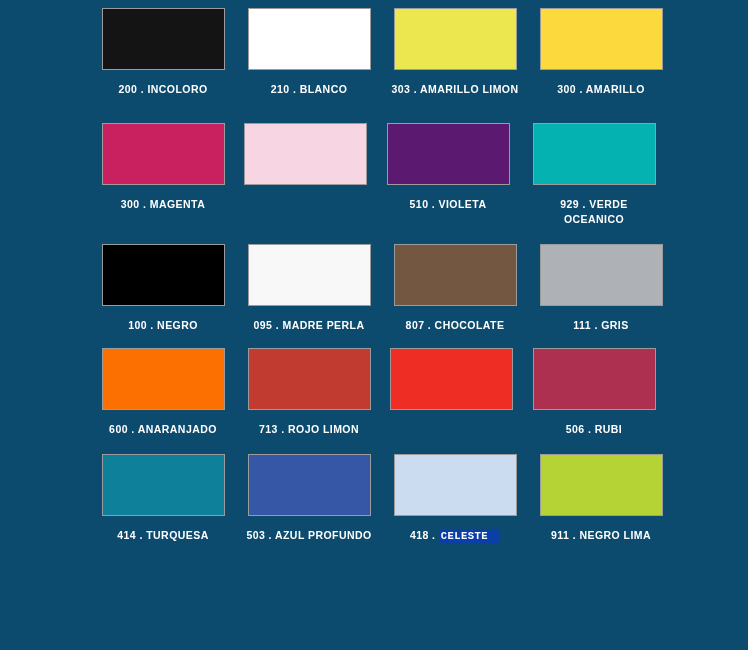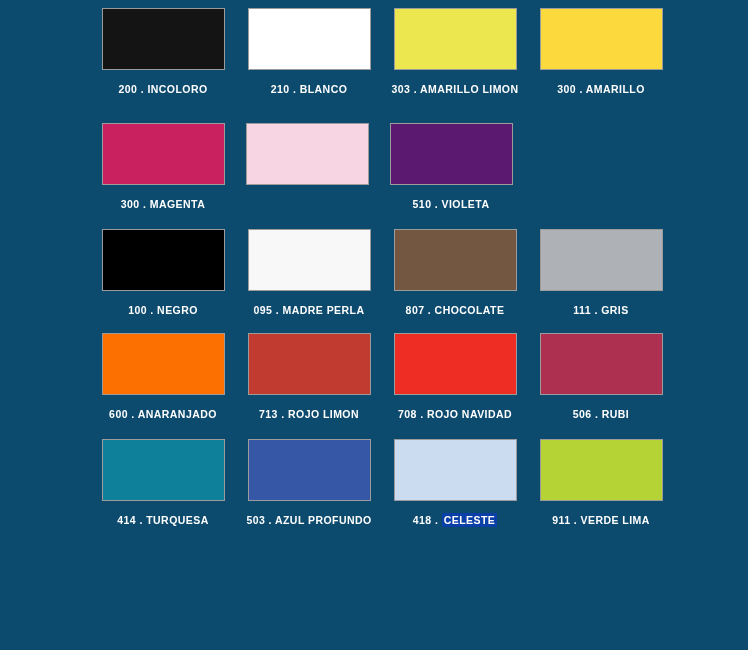--- a/index.html
+++ b/index.html
@@ -49,21 +49,22 @@
     color: #ffffff;
     white-space: pre-line;
     width: 130px;
   }
   .caption-code { color: #ffffff; }
   .caption-sep  { color: #ffffff; }
   .caption-name { color: #ffffff; }
   .caption-name.selected {
     background: #0b3fa8;
     color: #ffffff;
-    padding: 1px 2px 1px 2px;
+    padding: 1px 12px 1px 2px;
+    font-family: Liberation Mono, monospace;
   }
   
   .row-gap-1 { height: 26px; }
   .row-gap-2 { height: 17px; }
   .row-gap-3 { height: 15px; }
   .row-gap-4 { height: 17px; }
 </style>
 </head>
 <body>
 
@@ -92,20 +93,25 @@
         <div class="swatch-chip" style="background: rgb(201, 33, 95); border-color: rgb(155, 155, 155);"></div>
         <div class="swatch-caption"><span class="caption-code">300</span><span class="caption-sep"> . </span><span class="caption-name">MAGENTA</span></div>
       </div>
       <div class="swatch-cell">
         <div class="swatch-chip" style="background: rgb(247, 213, 227); border-color: rgb(155, 155, 155);"></div>
       </div>
       <div class="swatch-cell">
         <div class="swatch-chip" style="background: rgb(92, 25, 112); border-color: rgb(155, 155, 155);"></div>
         <div class="swatch-caption"><span class="caption-code">510</span><span class="caption-sep"> . </span><span class="caption-name">VIOLETA</span></div>
       </div>
+      <div class="swatch-cell">
+        <div class="swatch-chip" style="background: rgb(5, 178, 178); border-color: rgb(155, 155, 155);"></div>
+        <div class="swatch-caption"><span class="caption-code">929</span><span class="caption-sep"> . </span><span class="caption-name">VERDE
+OCEANICO</span></div>
+      </div>
     </div>
   <div class="row-gap-2"></div>
   <div class="swatch-grid">
       <div class="swatch-cell">
         <div class="swatch-chip" style="background: rgb(0, 0, 0); border-color: rgb(155, 155, 155);"></div>
         <div class="swatch-caption"><span class="caption-code">100</span><span class="caption-sep"> . </span><span class="caption-name">NEGRO</span></div>
       </div>
       <div class="swatch-cell">
         <div class="swatch-chip" style="background: rgb(248, 248, 248); border-color: rgb(155, 155, 155);"></div>
         <div class="swatch-caption"><span class="caption-code">095</span><span class="caption-sep"> . </span><span class="caption-name">MADRE PERLA</span></div>
@@ -124,21 +130,20 @@
       <div class="swatch-cell">
         <div class="swatch-chip" style="background: rgb(251, 112, 0); border-color: rgb(155, 155, 155);"></div>
         <div class="swatch-caption"><span class="caption-code">600</span><span class="caption-sep"> . </span><span class="caption-name">ANARANJADO</span></div>
       </div>
       <div class="swatch-cell">
         <div class="swatch-chip" style="background: rgb(194, 59, 49); border-color: rgb(155, 155, 155);"></div>
         <div class="swatch-caption"><span class="caption-code">713</span><span class="caption-sep"> . </span><span class="caption-name">ROJO LIMON</span></div>
       </div>
       <div class="swatch-cell">
         <div class="swatch-chip" style="background: rgb(238, 45, 37); border-color: rgb(155, 155, 155);"></div>
-        <div class="swatch-caption"><span class="caption-code">708</span><span class="caption-sep"> . </span><span class="caption-name">ROJO NAVIDAD</span></div>
       </div>
       <div class="swatch-cell">
         <div class="swatch-chip" style="background: rgb(173, 48, 80); border-color: rgb(155, 155, 155);"></div>
         <div class="swatch-caption"><span class="caption-code">506</span><span class="caption-sep"> . </span><span class="caption-name">RUBI</span></div>
       </div>
     </div>
   <div class="row-gap-4"></div>
   <div class="swatch-grid">
       <div class="swatch-cell">
         <div class="swatch-chip" style="background: rgb(14, 128, 153); border-color: rgb(155, 155, 155);"></div>
@@ -147,16 +152,16 @@
       <div class="swatch-cell">
         <div class="swatch-chip" style="background: rgb(53, 87, 165); border-color: rgb(155, 155, 155);"></div>
         <div class="swatch-caption"><span class="caption-code">503</span><span class="caption-sep"> . </span><span class="caption-name">AZUL PROFUNDO</span></div>
       </div>
       <div class="swatch-cell">
         <div class="swatch-chip" style="background: rgb(203, 220, 240); border-color: rgb(155, 155, 155);"></div>
         <div class="swatch-caption"><span class="caption-code">418</span><span class="caption-sep"> . </span><span class="caption-name selected" style="background: rgb(11, 63, 168);">CELESTE</span></div>
       </div>
       <div class="swatch-cell">
         <div class="swatch-chip" style="background: rgb(181, 211, 52); border-color: rgb(155, 155, 155);"></div>
-        <div class="swatch-caption"><span class="caption-code">911</span><span class="caption-sep"> . </span><span class="caption-name">VERDE LIMA</span></div>
+        <div class="swatch-caption"><span class="caption-code">911</span><span class="caption-sep"> . </span><span class="caption-name">NEGRO LIMA</span></div>
       </div>
     </div>
 </div>
 
 </body></html>

